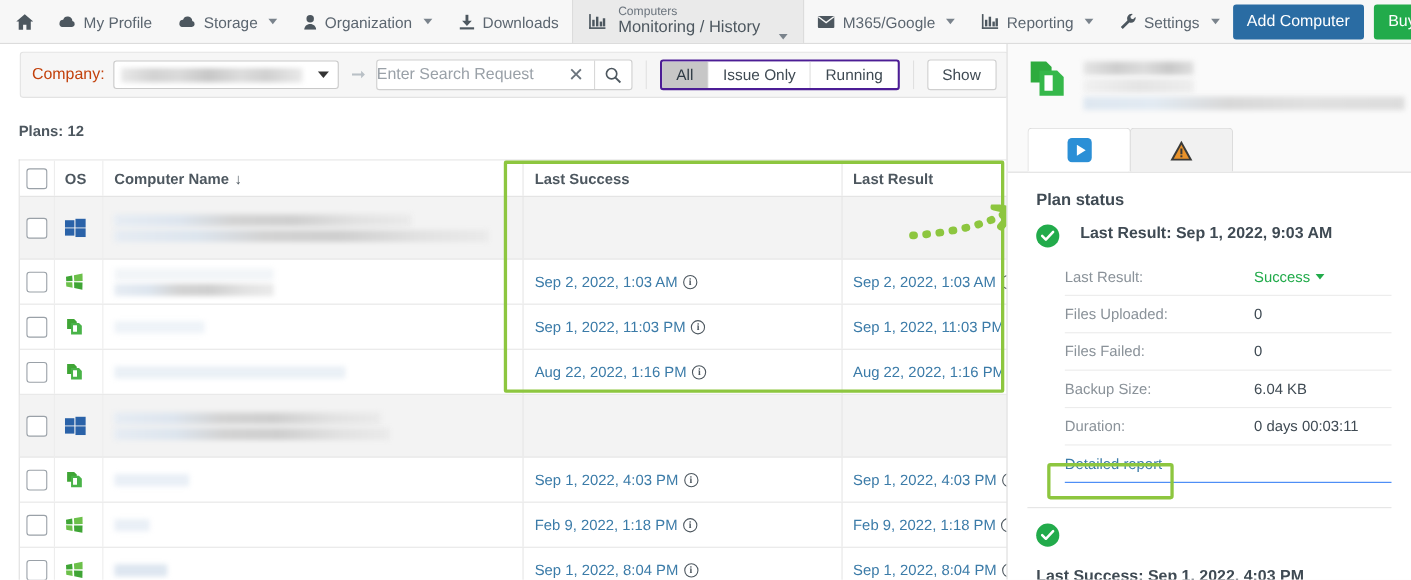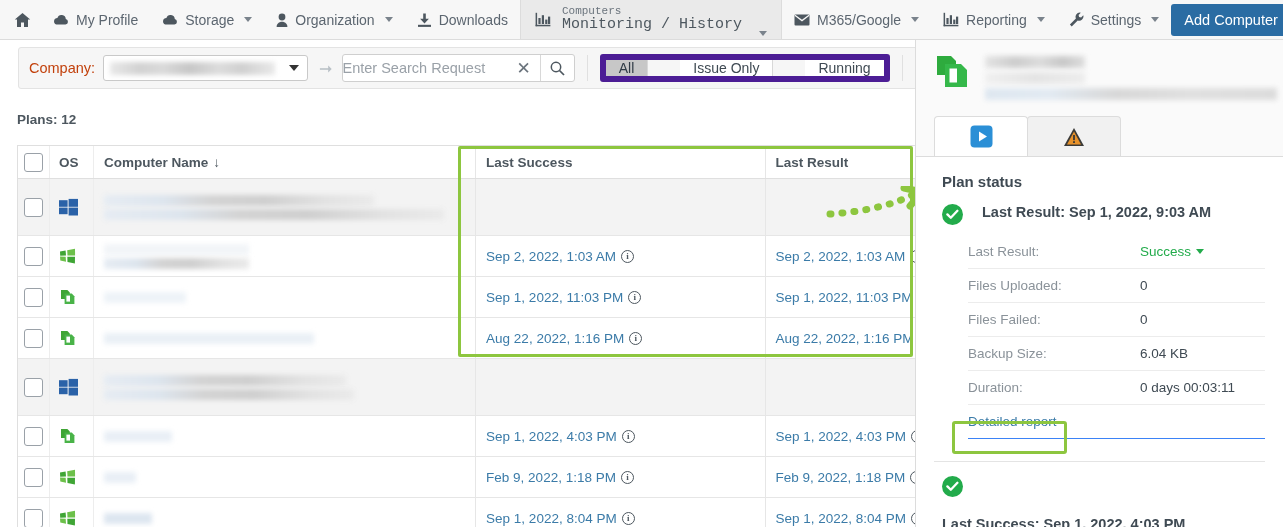--- a/index.html
+++ b/index.html
@@ -30,21 +30,20 @@
   .nav-item .caret{
     width:0;height:0;border-left:4px solid transparent;border-right:4px solid transparent;
     border-top:5px solid #7a838c; margin-left:3px;
   }
   .nav-home{ padding:0 10px 0 14px; }
   .nav-item.active{
     background:#eaeaea;
     border-left:1px solid #dcdcdc; border-right:1px solid #dcdcdc;
     padding:16px 14px;
     align-items:center;
-    font-family:Liberation Mono, monospace;
   }
   .nav-twoline{ display:flex; flex-direction:column; justify-content:center; line-height:1.12; }
   .nav-twoline .small{ font-size:11px; color:#6b747d; }
   .nav-twoline .big{ font-size:15px; color:#4d575f; }
   .nav-spacer{ flex:1 1 auto; }
   .btn-nav{
     align-self:center;
     border:none; border-radius:3px;
     font-family:"Liberation Sans", sans-serif;
     font-size:14.5px; color:#fff;
@@ -98,21 +97,21 @@
     font-family:"Liberation Sans", sans-serif; font-size:14.5px;
     color:#3f4a53; padding:0 0;
   }
   .search-input::placeholder{ color:#9aa1a8; }
   .search-x{ color:#6b747d; font-size:17px; padding:0 9px 0 2px; cursor:pointer; line-height:1;}
   .search-go{
     border-left:1px solid #d8d8d8; padding:0 9px; height:100%;
     display:flex; align-items:center; cursor:pointer;
   }
   .tb-divider{ width:1px; height:26px; background:#e0e0e0; margin:0 12px; }
-  .seg-group{ display:flex; border:6px solid #4c1d95; border-radius:3px; overflow:hidden; height:28px;gap:32px;}
+  .seg-group{ display:flex; border:2px solid #4c1d95; border-radius:3px; overflow:hidden; height:28px;}
   .seg{
     display:flex; align-items:center; padding:0 13px;
     font-size:14px; color:#3f4a53; background:#fff; cursor:pointer;
     border-right:1px solid #d8d8d8;
   }
   .seg:last-child{ border-right:none; }
   .seg.active{ background:#c7c7c7; color:#2f3b45; }
   .btn-show{
     display:flex; align-items:center; padding:0 13px; height:28px;
     border:1px solid #cfcfcf; border-radius:3px; background:#fff;

